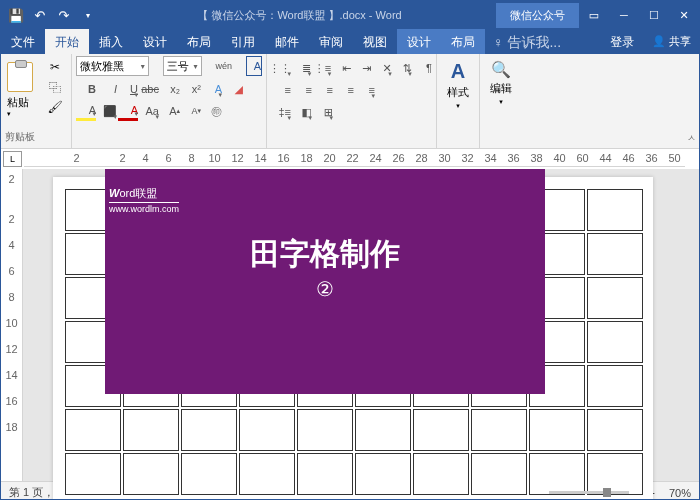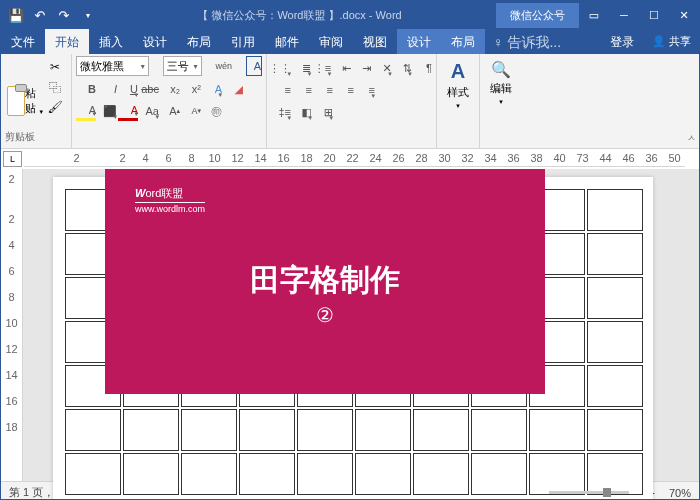--- a/index.html
+++ b/index.html
@@ -14,21 +14,21 @@
 .tabs{height:25px;background:#2b579a;display:flex;align-items:flex-start;color:#fff}
 .tab{padding:5px 10px;cursor:pointer;font-size:12px}
 .tab.active{background:#f3f3f3;color:#2b579a}
 .tab.ctx{background:#4a7bc4}
 .tell{flex:1;padding:5px 8px;color:#c8d4e8;font-size:14px}
 .share{background:#2b579a;padding:5px 8px;display:flex;align-items:center;gap:3px}
 .ribbon{height:95px;background:#f3f3f3;border-bottom:1px solid #d4d4d4;display:flex;position:relative}
 .group{border-right:1px solid #d4d4d4;padding:2px 4px;display:flex;flex-direction:column;height:100%}
 .group-label{font-size:10px;color:#666;text-align:left;margin-top:auto;padding:2px 0}
 .paste-area{display:flex;gap:2px;padding:2px}
-.paste-big{width:36px;display:flex;flex-direction:row;align-items:flex-end;padding-top:4px}
+.paste-big{width:36px;display:flex;flex-direction:column;align-items:flex-start;padding-top:4px}
 .clip-icon{width:26px;height:30px;background:#fff;border:1px solid #d4a94a;border-radius:2px;position:relative}
 .clip-icon::before{content:"";position:absolute;top:-3px;left:7px;width:10px;height:6px;border:1px solid #888;border-radius:2px;background:#ccc}
 .paste-side{display:flex;flex-direction:column;gap:2px}
 .sm-btn{width:20px;height:18px;border:1px solid transparent;display:flex;align-items:center;justify-content:center;font-size:12px}
 .font-top{display:flex;gap:14px;margin-bottom:3px}
 .combo{height:20px;background:#fff;border:1px solid #ababab;display:flex;align-items:center;padding:0 3px;font-size:11px}
 .combo .dd{margin-left:auto;font-size:8px;color:#666}
 .row{display:flex;gap:1px;margin-bottom:2px}
 .ic{width:20px;height:20px;display:flex;align-items:center;justify-content:flex-end;font-size:11px;color:#555;position:relative}
 .ic.dd::after{content:"▾";font-size:7px;position:absolute;right:0;bottom:0;color:#666}
@@ -37,24 +37,24 @@
 .big-btn .icon-a{font-size:20px;font-weight:bold}
 .collapse{position:absolute;right:3px;bottom:3px;font-size:9px;color:#666}
 .ruler-h{height:18px;background:#fff;border-bottom:1px solid #d4d4d4;display:flex;align-items:center;padding-left:42px;font-size:9px;color:#666;gap:2px;overflow:hidden}
 .ruler-h span{width:21px;text-align:center;flex-shrink:0}
 .doc-area{display:flex;height:312px;background:#e6e6e6;position:relative}
 .ruler-v{width:22px;background:#fff;border-right:1px solid #d4d4d4;display:flex;flex-direction:column;align-items:center;font-size:9px;color:#666;padding-top:4px;gap:14px}
 .lbox{width:19px;height:16px;border:1px solid #999;margin:2px;font-size:9px;display:flex;align-items:center;justify-content:center;background:#fff}
 .page{background:#fff;margin:8px 0 0 30px;width:600px;height:340px;box-shadow:0 0 4px rgba(0,0,0,0.2);position:relative}
 .grid{position:absolute;top:10px;left:10px}
 .grid td{border:1px solid #333;width:56px;height:42px}
-.overlay{position:absolute;top:0;left:104px;width:440px;height:225px;background:#be185d;color:#fff;padding:12px 30px}
+.overlay{position:absolute;top:0;left:104px;width:440px;height:225px;background:#701a75;color:#fff;padding:12px 4px}
 .ov-logo{font-size:18px}.ov-logo b{font-weight:900}
 .ov-url{font-size:9px;border-top:1px solid #fff;display:inline-block;padding-top:1px}
-.ov-title{font-size:30px;font-weight:bold;text-align:center;margin-top:46px}
+.ov-title{font-size:30px;font-weight:bold;text-align:center;margin-top:20px}
 .ov-num{text-align:center;font-size:20px;margin-top:2px}
 .ov-sub{font-size:14px;margin-top:44px}
 .status{height:22px;background:#f3f3f3;border-top:1px solid #d4d4d4;display:flex;align-items:center;padding:0 8px;font-size:11px;color:#444;gap:14px}
 .status .spacer{flex:1}
 .view-btn{width:22px;height:16px;display:flex;align-items:center;justify-content:center;color:#666}
 .zoom-track{width:80px;height:3px;background:#ccc;position:relative;margin:0 6px}
 .zoom-thumb{position:absolute;left:54px;top:-3px;width:8px;height:9px;background:#888}
 </style>
 </head>
 <body>
@@ -212,21 +212,21 @@
       <span>22</span>
       <span>24</span>
       <span>26</span>
       <span>28</span>
       <span>30</span>
       <span>32</span>
       <span>34</span>
       <span>36</span>
       <span>38</span>
       <span>40</span>
-      <span>73</span>
+      <span>60</span>
       <span>44</span>
       <span>46</span>
       <span>36</span>
       <span>50</span>
     </div>
 </div>
 
 <div class="doc-area">
   <div class="ruler-v" id="rv">
       <span>2</span>

